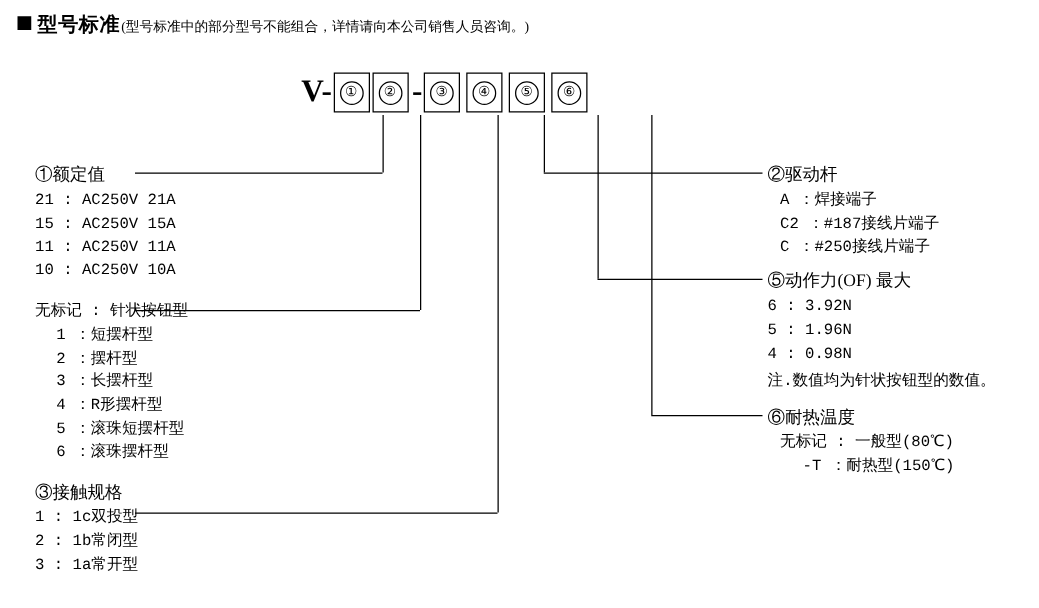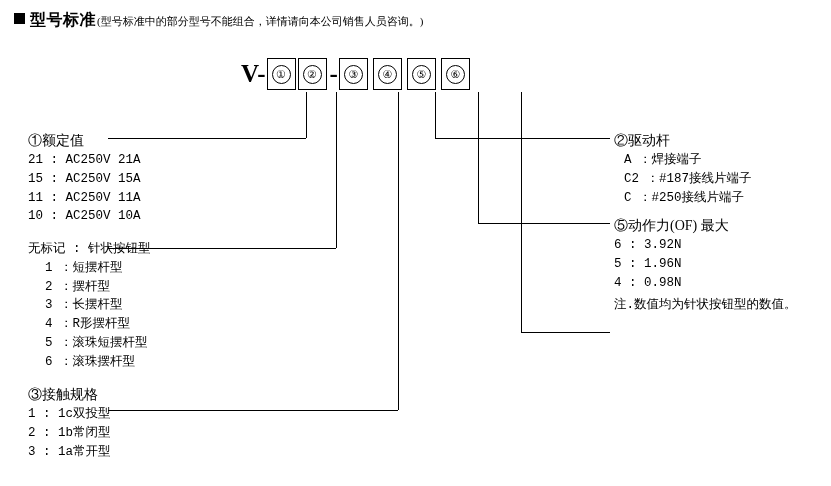--- a/index.html
+++ b/index.html
@@ -213,14 +213,19 @@
   </div>
 
   <div class="block" style="left:614px; top:215px;">
     <div class="title">⑤动作力(OF) 最大</div>
     <div class="row">6 : 3.92N</div>
     <div class="row">5 : 1.96N</div>
     <div class="row">4 : 0.98N</div>
     <div class="row note" style="margin-top:4px;">注.数值均为针状按钮型的数值。</div>
   </div>
 
+  <div class="block" style="left:614px; top:324px;">
+    <div class="title">⑥耐热温度</div>
+    <div class="row" style="padding-left:10px;">无标记 : 一般型(80℃)</div>
+    <div class="row" style="padding-left:28px;">-T   ：耐热型(150℃)</div>
+  </div>
 
 </div>
 
 </body></html>

